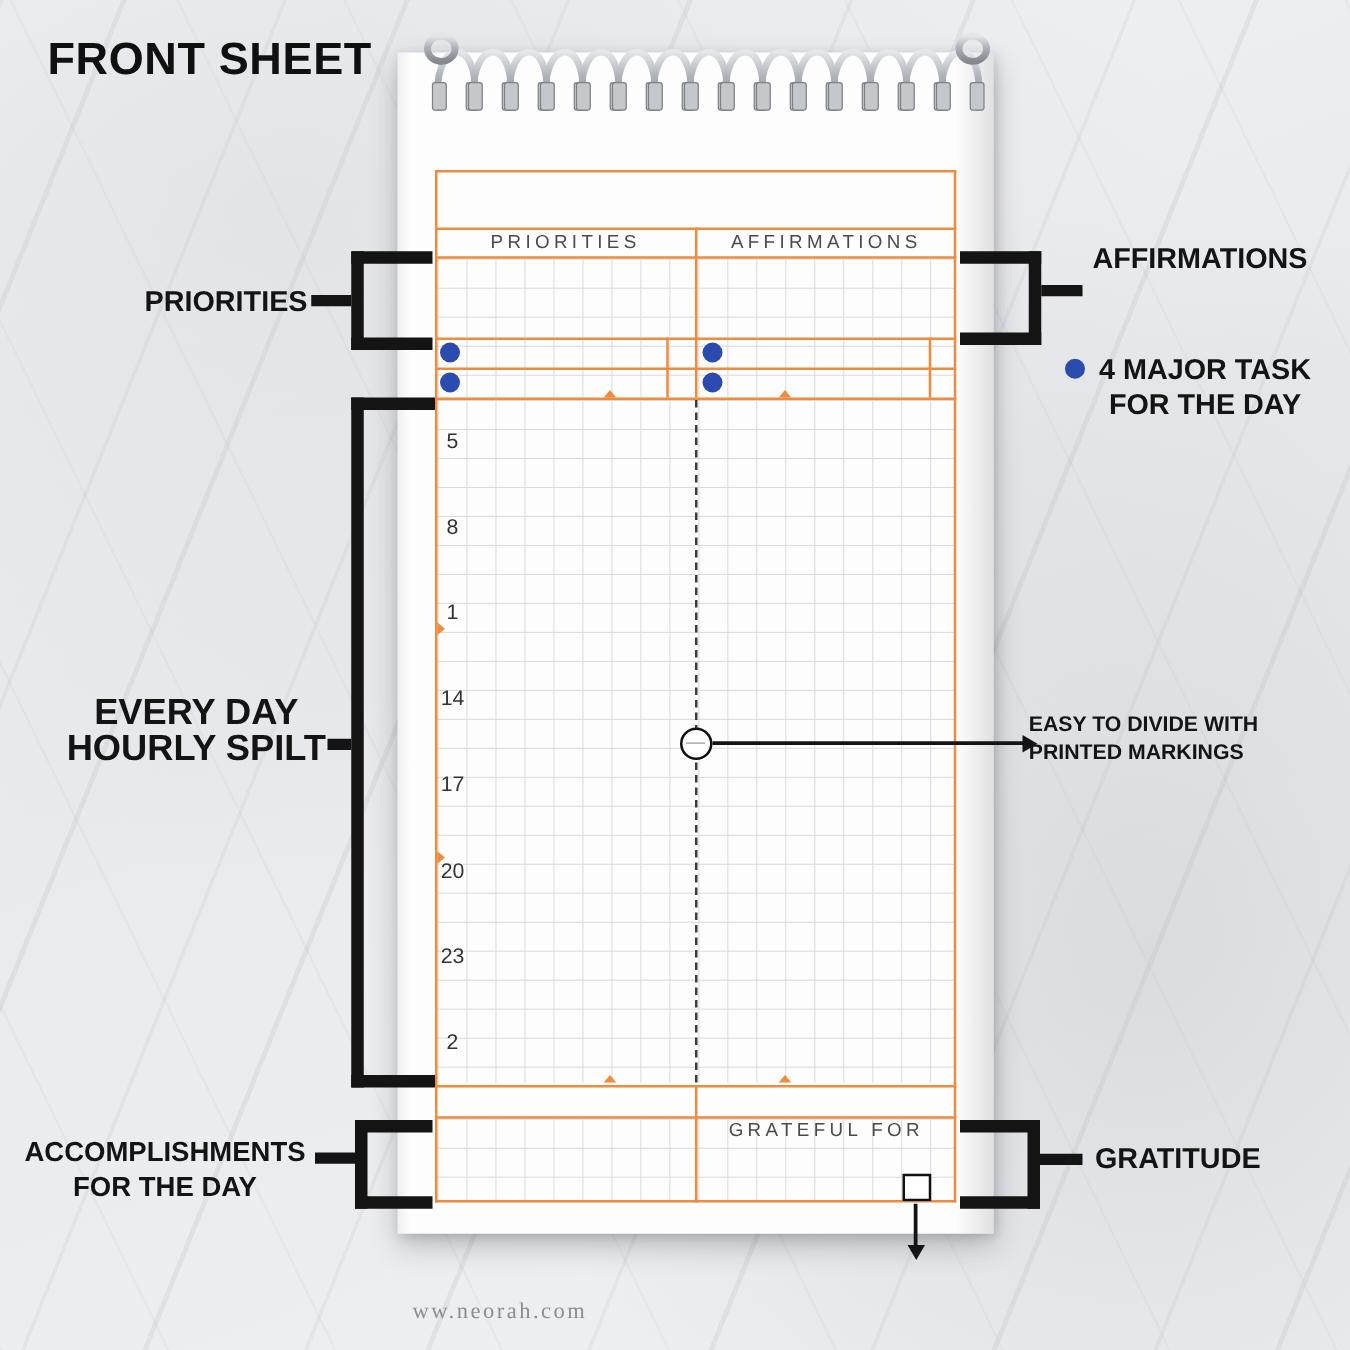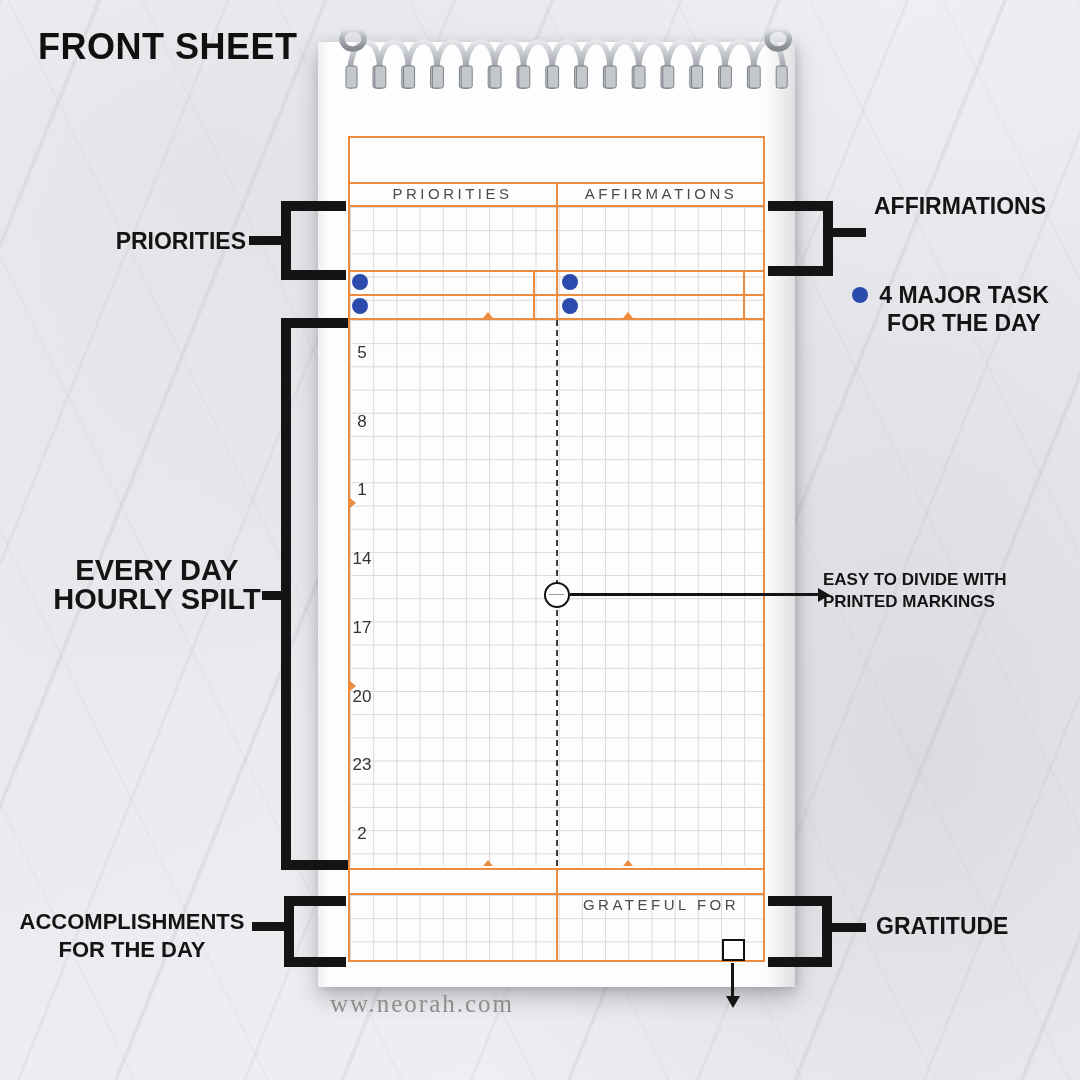--- a/index.html
+++ b/index.html
@@ -46,21 +46,21 @@
   .dot{width:16px;height:16px;border-radius:50%;background:var(--blue);}
   
   .bar{background:var(--ink);}
   .ann{color:var(--ink);font-weight:700;}
   .tri-up{width:0;height:0;border-left:5px solid transparent;border-right:5px solid transparent;border-bottom:6px solid var(--orange);}
   .tri-right{width:0;height:0;border-top:5px solid transparent;border-bottom:5px solid transparent;border-left:6px solid var(--orange);}
   .arrow-head-right{width:0;height:0;border-top:7px solid transparent;border-bottom:7px solid transparent;border-left:12px solid var(--ink);}
   .arrow-head-down{width:0;height:0;border-left:7px solid transparent;border-right:7px solid transparent;border-top:12px solid var(--ink);}
   .sq-marker{border:2.5px solid #111;background:#fff;}
   .title{font-size:36px;letter-spacing:.5px;font-weight:700;color:#101010;}
-  .watermark{font-family:"Liberation Serif",serif;color:#8d8d8d;font-size:25px;letter-spacing:2px;}
+  .watermark{font-family:"Liberation Serif",serif;color:#8d8d8d;font-size:18px;letter-spacing:2px;margin-top:48px;}
   .coil{fill:none;stroke:url(#mg);stroke-width:5.5;stroke-linecap:round;}
   .crimp{fill:#c4c7cb;stroke:#7d8187;stroke-width:1;}
 </style>
 </head>
 <body>
 
 <div id="canvas">
 
   <div class="abs title" style="left:38px;top:26px;">FRONT SHEET</div>
 

